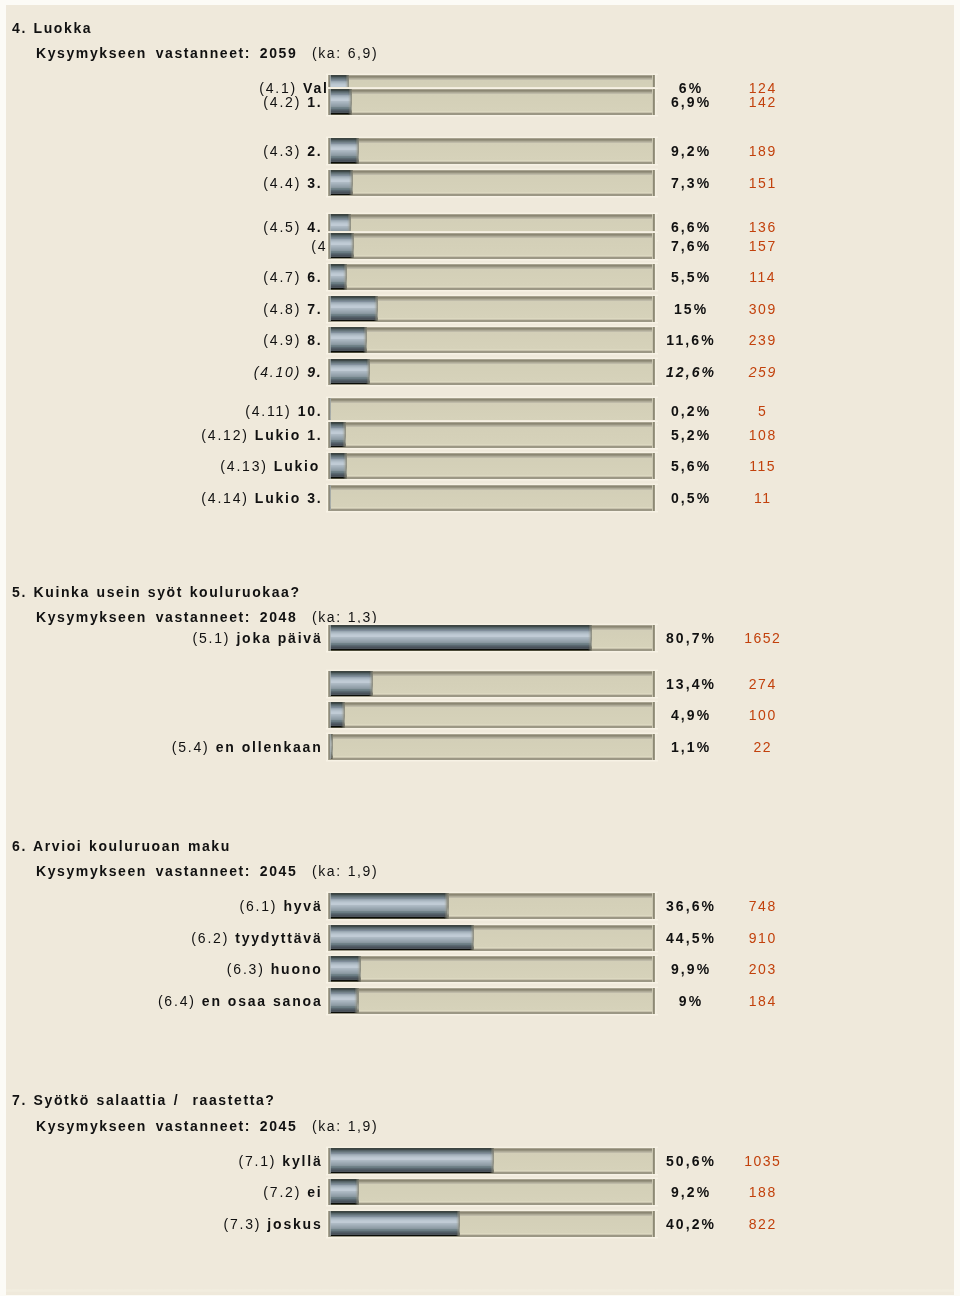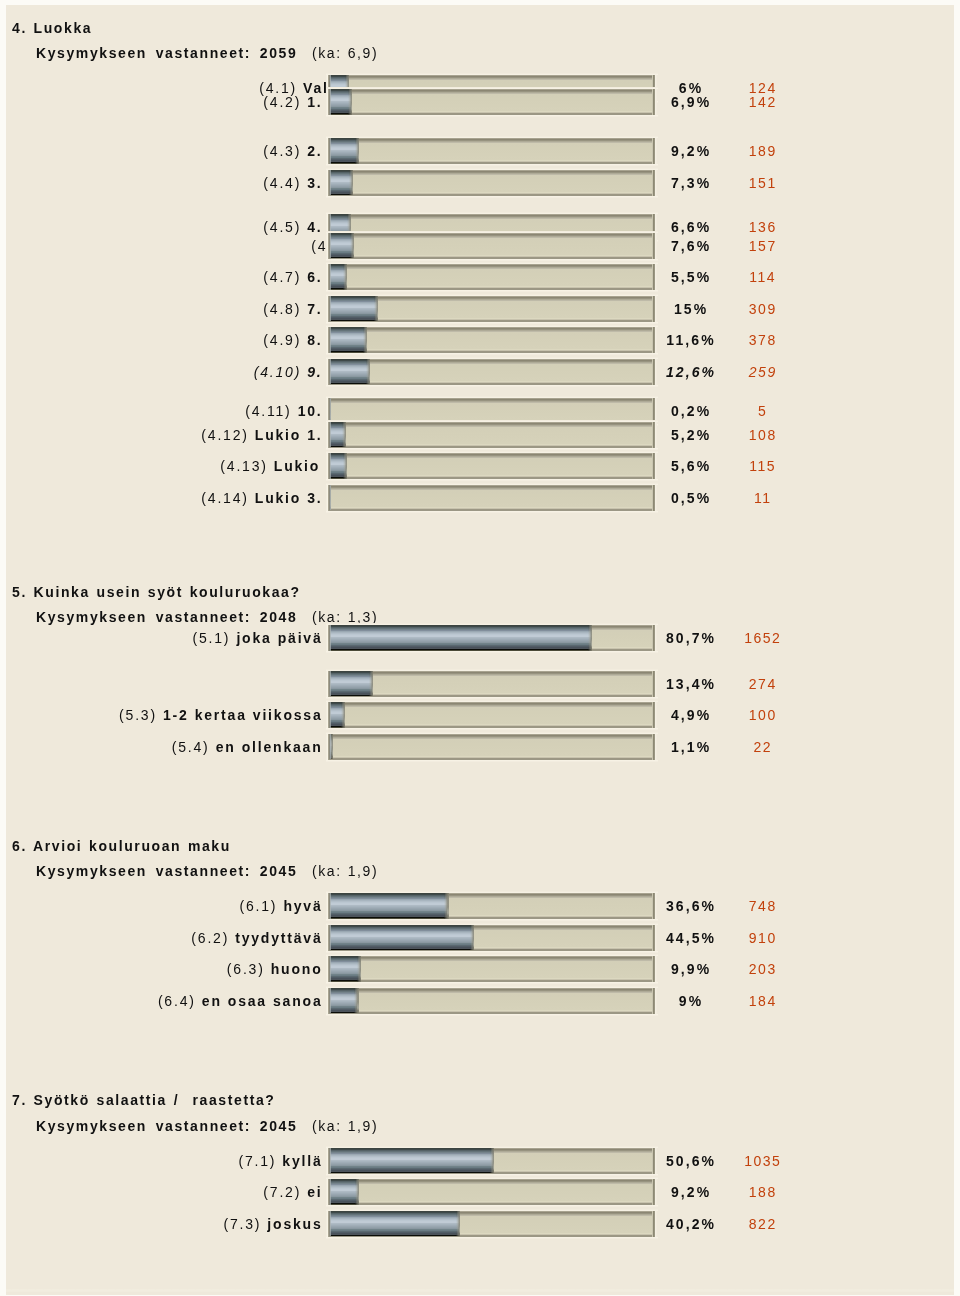--- a/index.html
+++ b/index.html
@@ -300,21 +300,21 @@
       <div class="bar-side-l"></div>
       <div class="bar-fill" style="width: 39.016px;">
         <div class="bar-cap"></div>
         <div class="bar-edge"></div>
       </div>
     </div>
     <div class="bar-sides">
       <div class="bar-side-r"></div>
     </div>
     <div class="row-pct">11,6%</div>
-    <div class="row-count">378</div>
+    <div class="row-count">239</div>
   </div>
       <div class="row" style="top: 340.5px; font-style: italic;">
     <div class="row-label"><span class="k">(4.10)</span><span class="k"> </span><span class="v">9.</span></div>
     <div class="bar-track">
       <div class="bar-side-l"></div>
       <div class="bar-fill" style="width: 42.276px;">
         <div class="bar-cap"></div>
         <div class="bar-edge"></div>
       </div>
     </div>
@@ -412,21 +412,20 @@
         <div class="bar-edge"></div>
       </div>
     </div>
     <div class="bar-sides">
       <div class="bar-side-r"></div>
     </div>
     <div class="row-pct">13,4%</div>
     <div class="row-count">274</div>
   </div>
       <div class="row" style="top: 120px;">
-    <div class="row-label"><span class="k">(5.3)</span><span class="k"> </span><span class="v">1-2 kertaa viikossa</span></div>
     <div class="bar-track">
       <div class="bar-side-l"></div>
       <div class="bar-fill" style="width: 17.174px;">
         <div class="bar-cap"></div>
         <div class="bar-edge"></div>
       </div>
     </div>
     <div class="bar-sides">
       <div class="bar-side-r"></div>
     </div>

